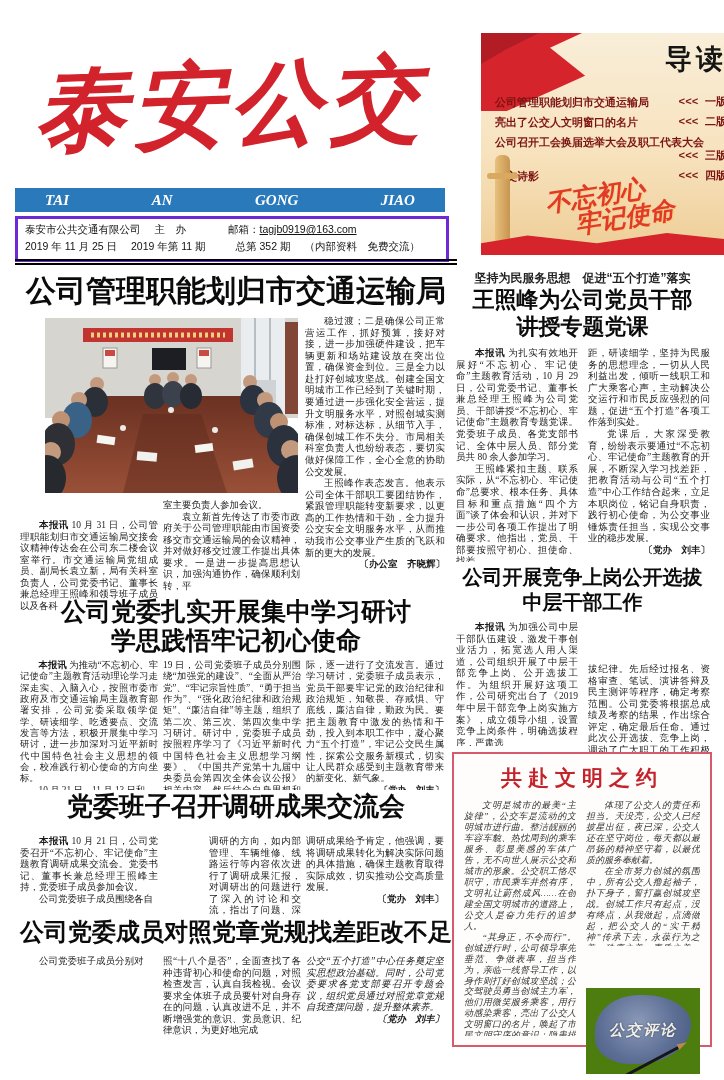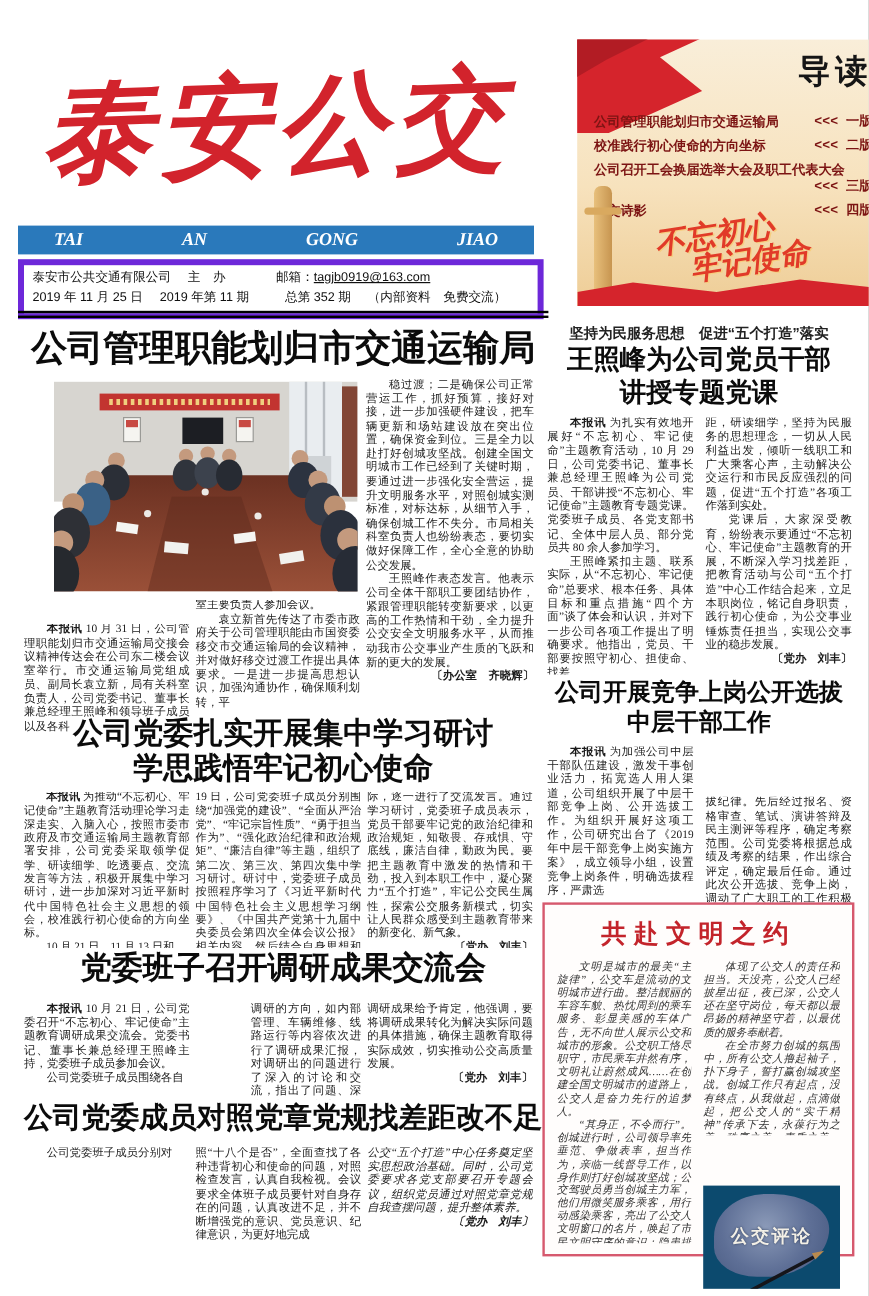--- a/index.html
+++ b/index.html
@@ -8,21 +8,21 @@
   .abs{position:absolute;}
 
   
   .cal{font-family:"DejaVu Serif",serif;font-style:italic;font-weight:bold;
        color:#d2232c;font-size:92px;line-height:1;transform:rotate(-2deg);
        letter-spacing:6px;white-space:nowrap;}
   .enbar{background:#2a79bb;color:#fff;display:flex;align-items:center;
          justify-content:space-between;padding:0 30px;
          font-family:"Liberation Serif",serif;font-style:italic;font-weight:bold;
          font-size:15px;}
-  .infobox{border:5px solid #6d28d9;font-family:"Liberation Sans",sans-serif;
+  .infobox{border:3px solid #6d28d9;font-family:"Liberation Sans",sans-serif;
            font-size:10.5px;color:#111;padding:2px 7px;line-height:17px;}
   .infobox .row{display:flex;gap:14px;white-space:nowrap;}
   .u{text-decoration:underline;}
 
   
   .guide{background:linear-gradient(180deg,#f9eed9 0%,#f7e2bd 55%,#eecd96 100%);
          overflow:hidden;margin-left:29px;}
   .g-flag{position:absolute;left:-12px;top:-10px;width:135px;height:88px;background:#d5242c;
           clip-path:polygon(0 0,100% 0,60% 28%,86% 60%,28% 100%,0 100%);}
   .g-flag2{position:absolute;left:-12px;top:-10px;width:90px;height:60px;background:#b21c24;
@@ -53,21 +53,21 @@
   .lead{font-weight:bold;}
   .byline{text-align:right;font-weight:bold;margin-top:3px;text-indent:0 !important;}
 
   
   .redbox{border:2px solid #d6596e;background:#fffdfc;}
   .redbox-title{font-family:"DejaVu Serif",serif;font-weight:bold;color:#c3242b;
                 font-size:21px;letter-spacing:6px;text-align:center;}
   .ktxt{font-size:9px;line-height:1.22;text-align:justify;color:#333;
         font-style:italic;overflow:hidden;}
   .ktxt p{margin:0;text-indent:2em;}
-  .ink{background:#0c4a6e;position:relative;overflow:hidden;}
+  .ink{background:#4d7c0f;position:relative;overflow:hidden;font-style:italic;}
   .ink-blob{position:absolute;left:8%;top:8%;width:84%;height:80%;
             background:radial-gradient(circle at 45% 40%,#8b9ab8 0%,#5e6f96 55%,#46587f 100%);
             border-radius:48% 52% 60% 40% / 55% 45% 62% 38%;}
   .ink-label{position:absolute;left:0;right:0;top:38%;text-align:center;
              font-family:"DejaVu Serif",serif;font-weight:bold;font-size:15px;
              letter-spacing:2px;color:#f2efe6;text-shadow:0 0 2px #2c3a57;}
   .ink-brush{position:absolute;left:28%;bottom:12%;width:64px;height:3px;background:#15151a;
              transform:rotate(-28deg);}
   .ink-brush:after{content:"";position:absolute;right:-10px;top:-2px;border-left:10px solid #b98a4e;
              border-top:3px solid transparent;border-bottom:3px solid transparent;}
@@ -107,21 +107,21 @@
   <div class="abs guide" style="left:452px;top:33px;width:258px;height:222px;">
     <div class="g-flag"></div>
     <div class="g-flag2"></div>
     <div class="abs g-title" style="right:12px;top:8px;">导读</div>
     <div class="g-list">
       <div class="g-row">
         <span>公司管理职能划归市交通运输局</span>
         <span class="g-page">&lt;&lt;&lt; 一版</span>
       </div>
       <div class="g-row">
-        <span>校准践行初心使命的方向坐标</span>
+        <span>亮出了公交人文明窗口的名片</span>
         <span class="g-page">&lt;&lt;&lt; 二版</span>
       </div>
       <div class="g-row">
         <span>公司召开工会换届选举大会及职工代表大会</span>
         <span class="g-page">&lt;&lt;&lt; 三版</span>
       </div>
       <div class="g-row">
         <span>公交诗影</span>
         <span class="g-page">&lt;&lt;&lt; 四版</span>
       </div>

